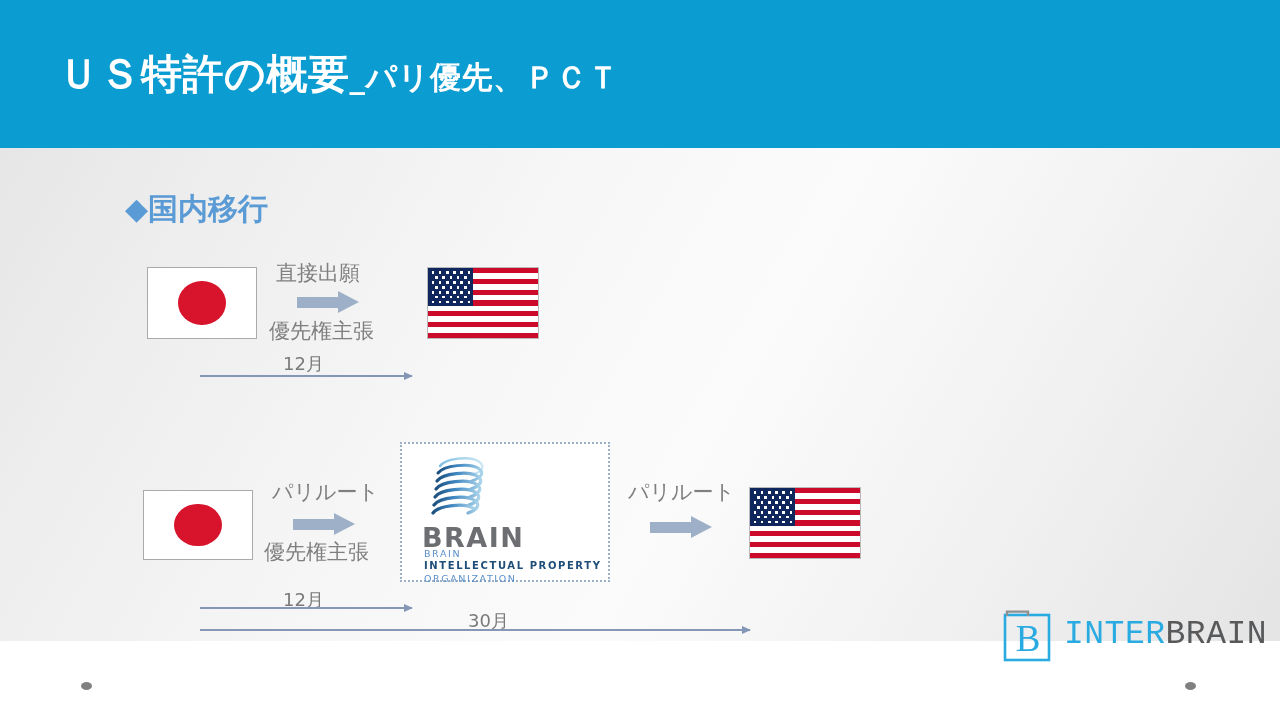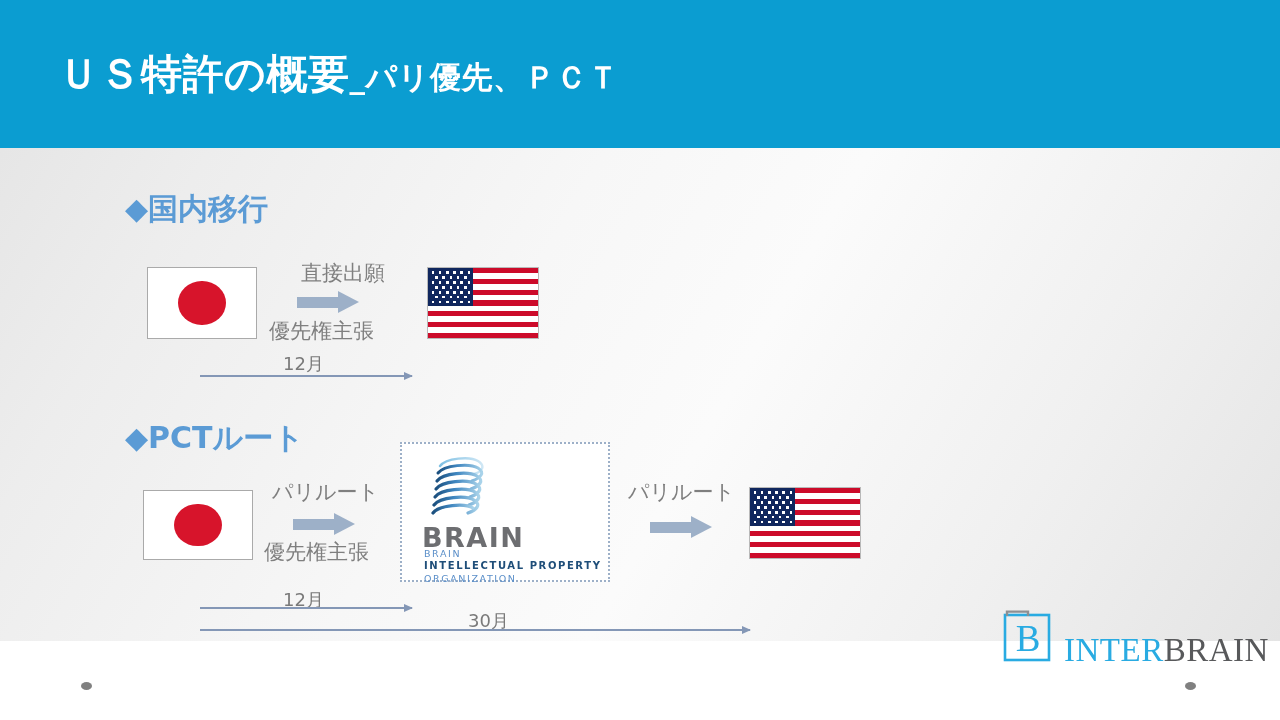--- a/index.html
+++ b/index.html
@@ -112,22 +112,21 @@
   .wipo-l1{ top:104px; font-size:9.5px; color:#5b8fc9; }
   .wipo-l2{ top:116px; font-size:10px; color:#1f4e79; font-weight:bold; }
   .wipo-l3{ top:129px; font-size:9.5px; color:#5b8fc9; }
 
   
   .logo{ position:absolute; left:1002px; top:608px; width:258px; height:55px; }
   .logo-mark{ position:absolute; left:0; top:2px; width:52px; height:52px; }
   .logo-text{
     position:absolute; left:62px; top:8px;
     font-size:33px; letter-spacing:0.5px; white-space:nowrap;
-    font-family:Liberation Serif, serif;
-    margin-top:16px;
+    font-family:Liberation Mono, monospace;
   }
   .logo-text .a{ color:#29abe2; }
   .logo-text .b{ color:#58595b; }
 
   
   .dot{
     position:absolute; width:11px; height:8px;
     border-radius:50%; background:#808080;
   }
 </style>
@@ -140,21 +139,21 @@
   <div class="slide-title">
     <span>ＵＳ特許の概要</span><span class="sub">_パリ優先、ＰＣＴ</span>
   </div>
 
   <div class="section-head" id="head-paris">◆国内移行</div>
 
   <div class="flag flag-jp" style="left:147px;top:267px;width:110px;height:72px;">
     <div class="disc"></div>
   </div>
 
-  <div class="proc-label" style="left:276px;top:259px;margin-left:25px;">直接出願</div>
+  <div class="proc-label" style="left:276px;top:259px;">直接出願</div>
   <div class="block-arrow" style="left:297px;top:291px;width:62px;height:22px;">
     <div class="shaft"></div>
       <div class="head"></div>
   </div>
   <div class="proc-label" style="left:269px;top:317px;">優先権主張</div>
 
   <div class="flag flag-us" style="left:427px;top:267px;width:112px;height:72px;">
     <div class="stripes">
       <div class="stripe" style="top:0%;height:7.7%;"></div>
       <div class="stripe" style="top:15.4%;height:7.7%;"></div>
@@ -206,21 +205,20 @@
         <div class="star" style="left:88%;top:87%;"></div>
     </div>
   </div>
 
   <div class="timeline-label" style="left:283px;top:352px;">12月</div>
   <div class="timeline" style="left:200px;top:371px;width:212px;">
     <div class="line"></div>
       <div class="tip"></div>
   </div>
 
-  <div class="section-head" id="head-pct">◆PCTルート</div>
 
   <div class="flag flag-jp" style="left:143px;top:490px;width:110px;height:70px;">
     <div class="disc"></div>
   </div>
 
   <div class="proc-label" style="left:272px;top:478px;">パリルート</div>
   <div class="block-arrow" style="left:293px;top:513px;width:62px;height:22px;">
     <div class="shaft"></div>
       <div class="head"></div>
   </div>

